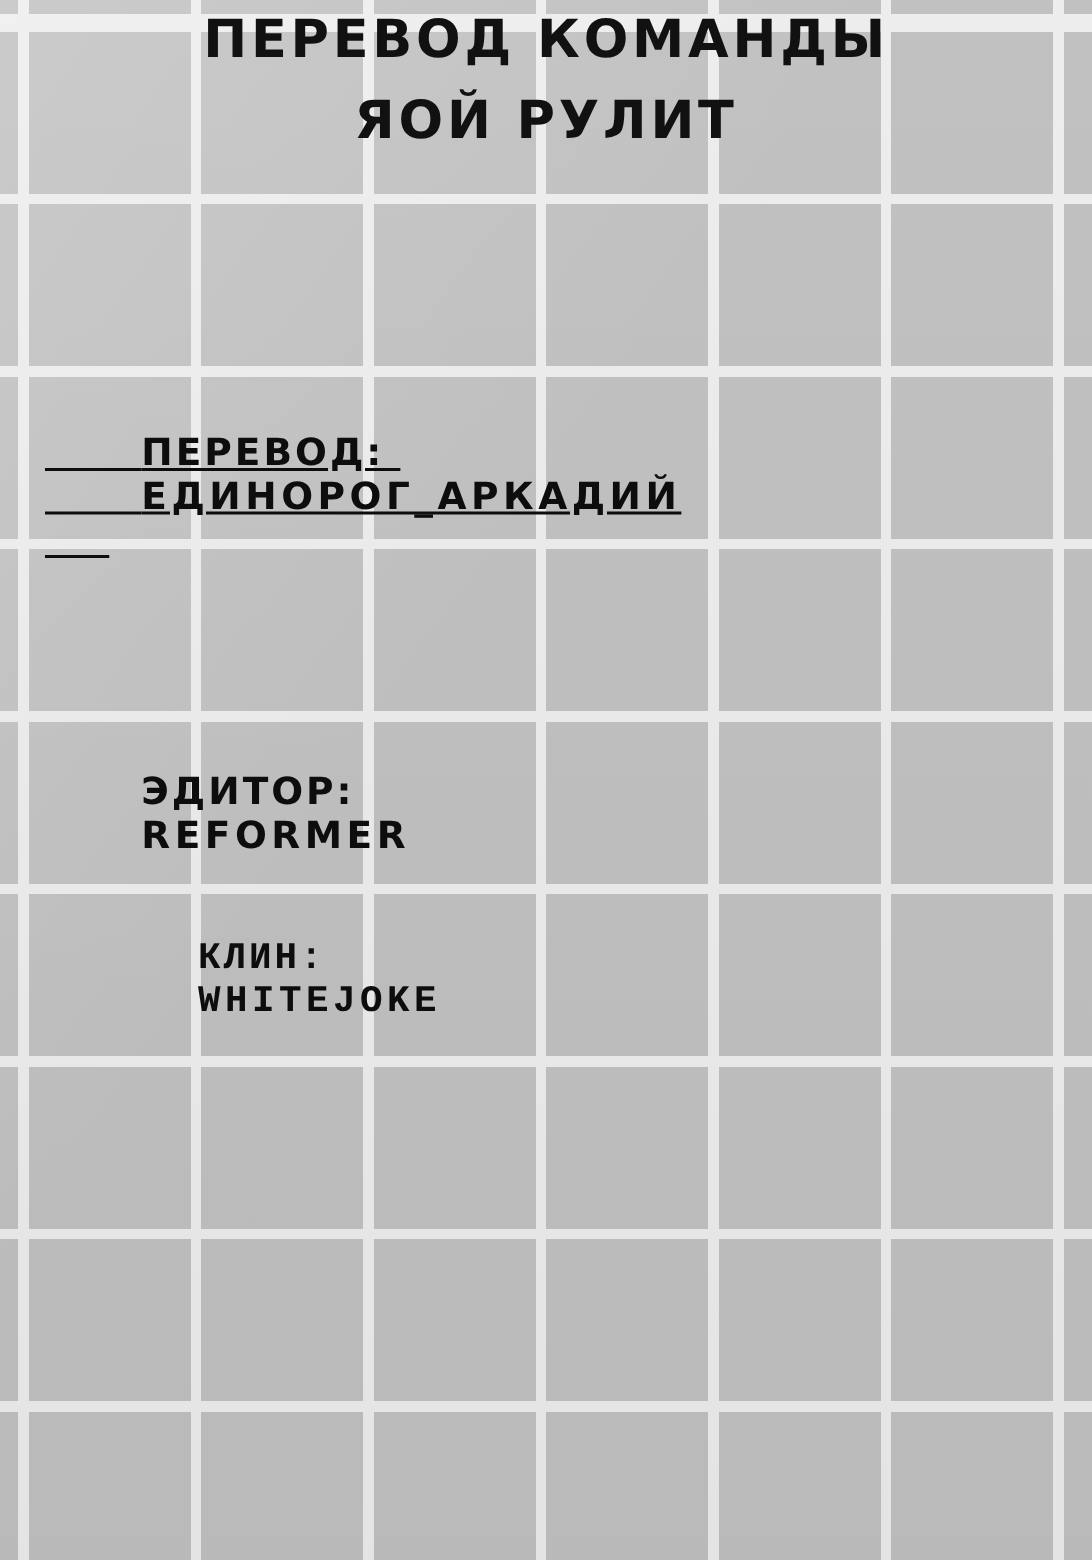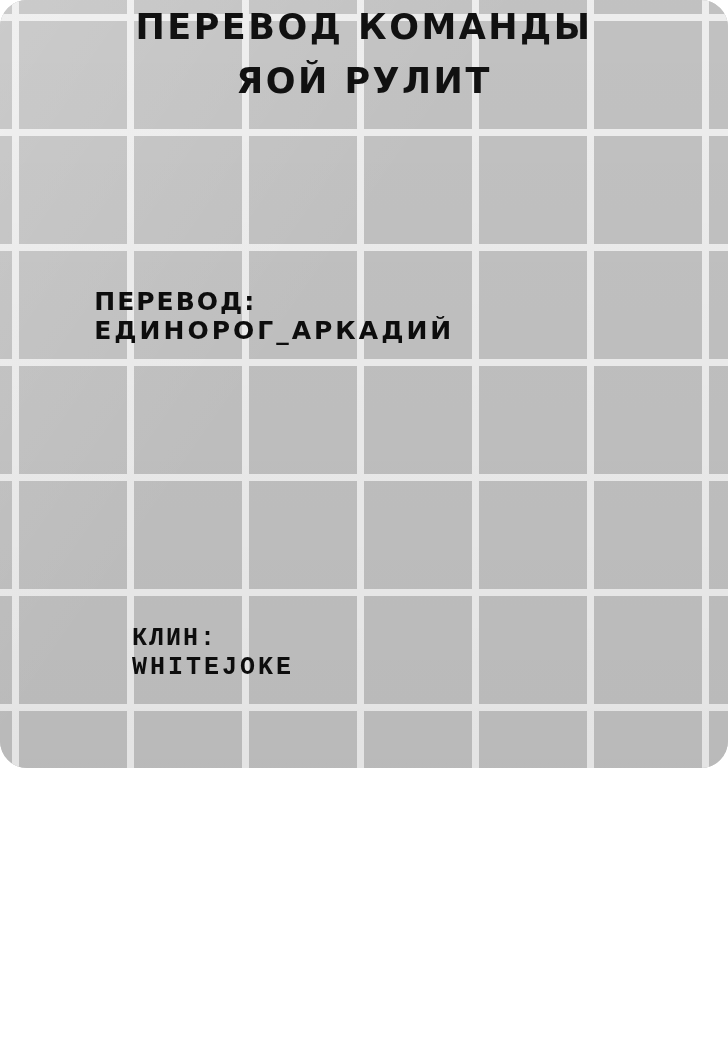--- a/index.html
+++ b/index.html
@@ -4,25 +4,24 @@
 <title>Credits Page</title>
 <style>
   html, body {
     margin: 0;
     padding: 0;
     background: #ffffff;
   }
   #page {
     position: relative;
     width: 728px;
-    height: 768px;
+    height: 1040px;
     overflow: hidden;
     background-color: #c6c6c6;
     font-family: "DejaVu Sans", sans-serif;
-    border-radius: 27px;
   }
   
   #grid-bg {
     position: absolute;
     inset: 0;
     background-color: #c5c5c5;
     background-image:
       repeating-linear-gradient(to right,
         #f2f2f2 0px, #f2f2f2 7px,
         rgba(0,0,0,0) 7px, rgba(0,0,0,0) 115px),
@@ -65,21 +64,21 @@
     left: 30px;
     color: #0d0d0d;
     font-family: "DejaVu Sans", sans-serif;
     font-weight: bold;
     font-size: 25px;
     letter-spacing: 2px;
     white-space: pre;
   }
   .credit-line .role { letter-spacing: 2px; }
   .credit-line .name { letter-spacing: 3px; }
-  #credit-0 { top: 258px; }
+  #credit-0 { top: 258px; text-decoration: underline; }
   #credit-1 { top: 370px; }
   #credit-2 { top: 484px; }
   #credit-3 { top: 595px; font-family: Liberation Mono, monospace; }
 </style>
 </head>
 <body>
 
 <div id="page">
 
   <div id="grid-bg"></div>
@@ -91,20 +90,24 @@
       <div class="title" style="position:static;">ПЕРЕВОД КОМАНДЫ</div>
       <div class="title" style="position:static;">ЯОЙ РУЛИТ</div>
     </div>
 
     <div class="credit-line" id="credit-0">
       <span class="role">ПЕРЕВОД: </span>
       <span class="name">ЕДИНОРОГ_АРКАДИЙ</span>
     </div>
 
 
+    <div class="credit-line" id="credit-2">
+      <span class="role">ЭДИТОР: </span>
+      <span class="name">REFORMER</span>
+    </div>
 
     <div class="credit-line" id="credit-3">
       <span class="role">КЛИН: </span>
       <span class="name">WHITEJOKE</span>
     </div>
 
   </div>
 </div>
 
 </body></html>

